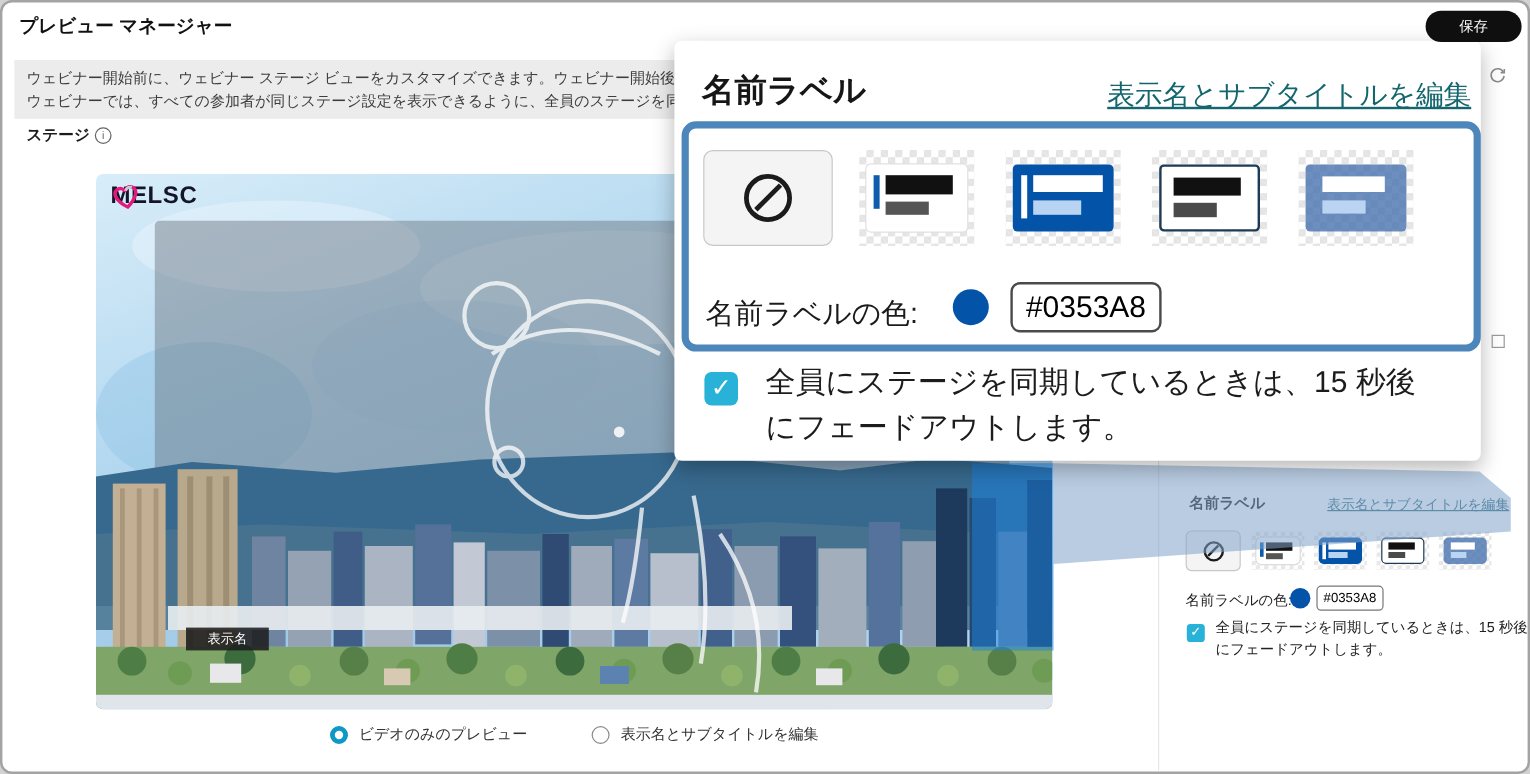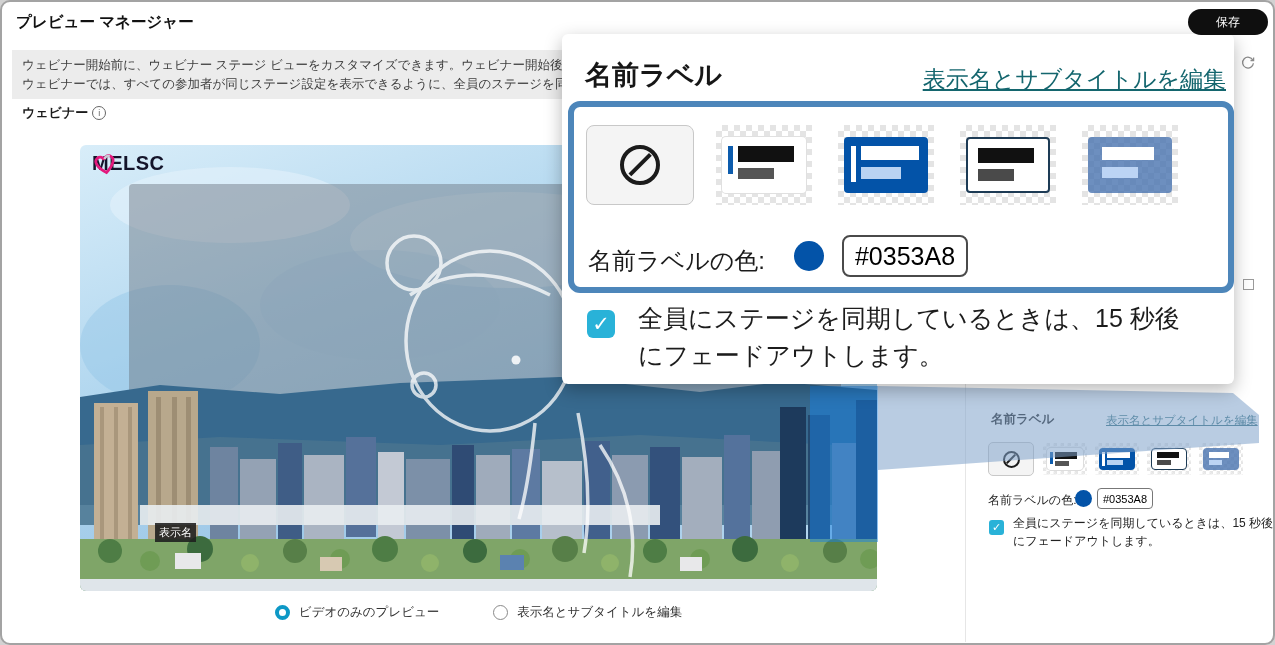--- a/index.html
+++ b/index.html
@@ -21,21 +21,21 @@
           vertical-align:1px;margin-left:4px;}
   
   .preview{position:absolute;left:78px;top:143px;width:797px;height:446px;border-radius:6px;
            overflow:hidden;background:linear-gradient(160deg,#d8edf9 0%,#b2d7ef 35%,#9fc9e8 62%,#b9d9f0 100%);}
   .preview svg{position:absolute;left:0;top:0;}
   .slide-overlay{position:absolute;left:49px;top:39px;width:712px;height:248px;
                  background:rgba(104,114,124,0.45);border-radius:4px;}
   .logo{position:absolute;left:12px;top:7px;display:flex;align-items:center;gap:5px;z-index:4;}
   .logo-text{font-size:20px;font-weight:800;color:#14142a;letter-spacing:0.5px;}
   .name-tag{position:absolute;left:75px;top:378px;background:rgba(30,30,30,0.88);color:#fff;
-            font-size:11px;padding:2px 4px;z-index:5;}
+            font-size:11px;padding:2px 18px;z-index:5;}
   
   .radio-row{position:absolute;left:78px;top:602px;width:797px;display:flex;justify-content:center;
              gap:54px;align-items:center;}
   .radio-opt{display:flex;align-items:center;gap:9px;font-size:12.5px;color:#323232;cursor:pointer;}
   .radio{width:15px;height:15px;border-radius:50%;background:#fff;border:1.5px solid #8a8a8a;box-sizing:border-box;}
   .radio.sel{border:4.5px solid #0d98c6;}
   
   .right-panel{position:absolute;left:963px;top:35px;width:303px;height:605px;background:#fff;
                border-left:1px solid #e6e6e6;}
   .rp-heading{position:absolute;left:25px;top:374px;font-size:12.5px;font-weight:bold;color:#1f1f1f;}
@@ -102,21 +102,21 @@
 
   <div class="title">プレビュー マネージャー</div>
   <button class="save-btn">保存</button>
 
   <div class="banner">
     <div>ウェビナー開始前に、ウェビナー ステージ ビューをカスタマイズできます。ウェビナー開始後は、[レイア</div>
     <div>ウェビナーでは、すべての参加者が同じステージ設定を表示できるように、全員のステージを同期する必要</div>
   </div>
 
   <div class="preview-label">
-    <span>ウェビナー</span><span class="info-i">i</span>
+    <span>ステージ</span><span class="info-i">i</span>
   </div>
 
   <div class="preview">
 
     <svg width="797" height="446" viewBox="0 0 797 446">
       <ellipse cx="150" cy="60" rx="120" ry="38" fill="#e6f3fb" opacity="0.55"></ellipse>
       <ellipse cx="430" cy="95" rx="160" ry="48" fill="#def0fa" opacity="0.45"></ellipse>
       <ellipse cx="660" cy="42" rx="140" ry="42" fill="#eaf5fc" opacity="0.5"></ellipse>
       <ellipse cx="90" cy="200" rx="90" ry="60" fill="#8fc3e6" opacity="0.4"></ellipse>
       <ellipse cx="300" cy="160" rx="120" ry="55" fill="#a6cfec" opacity="0.35"></ellipse>

